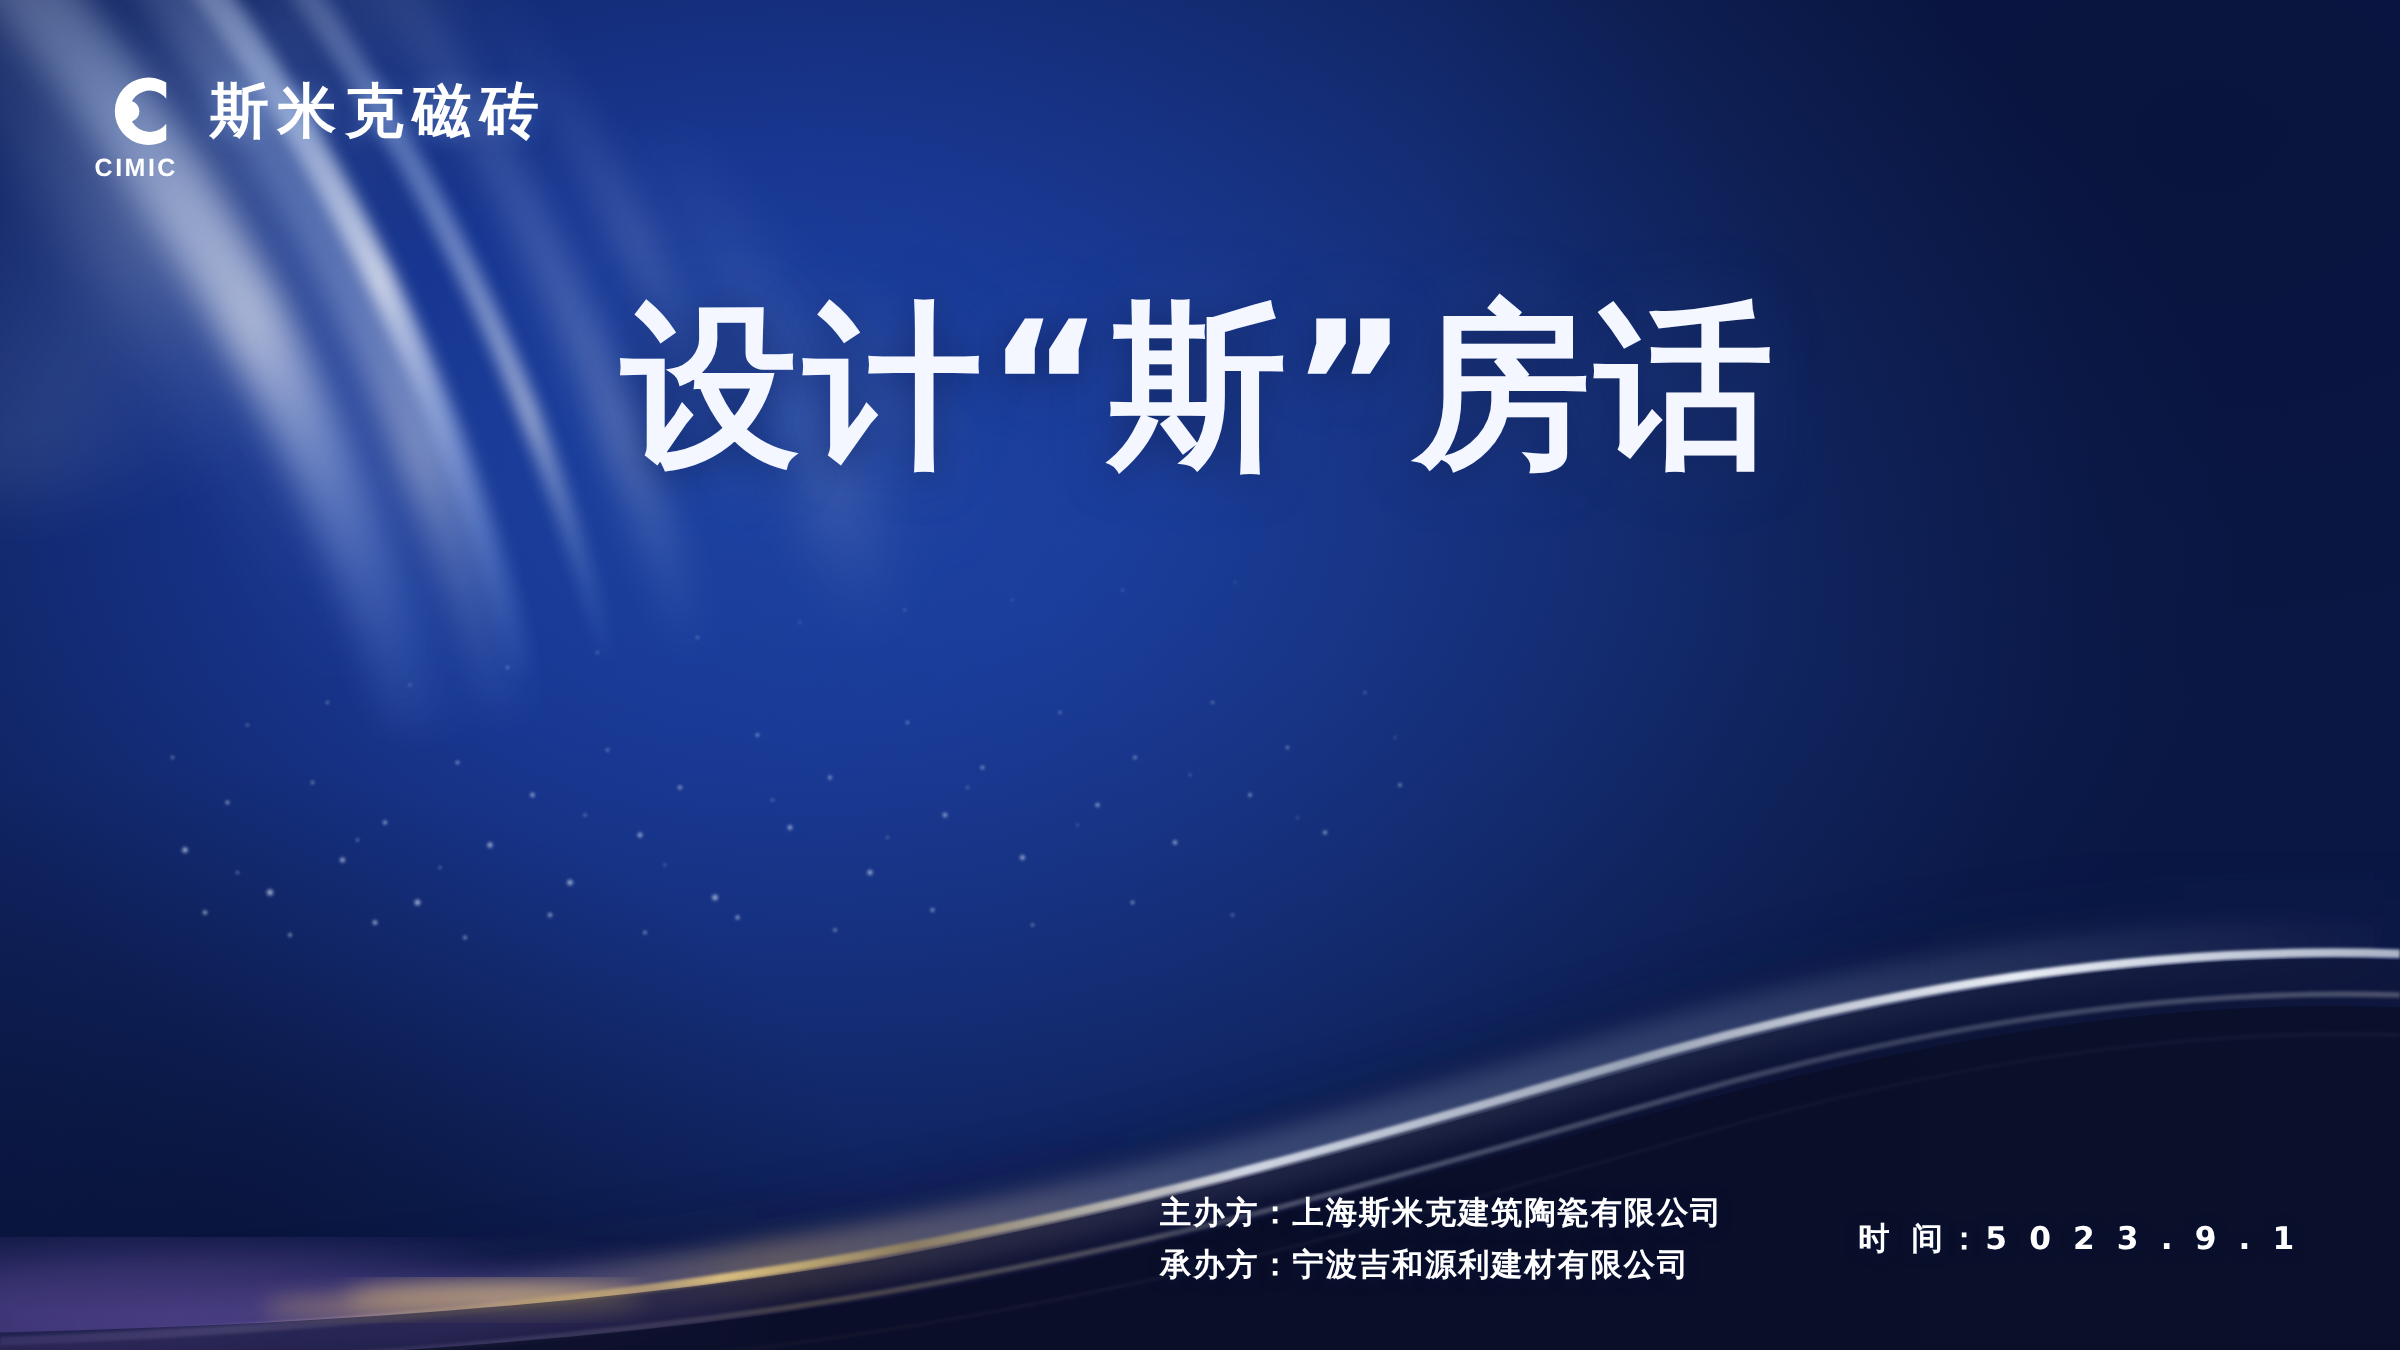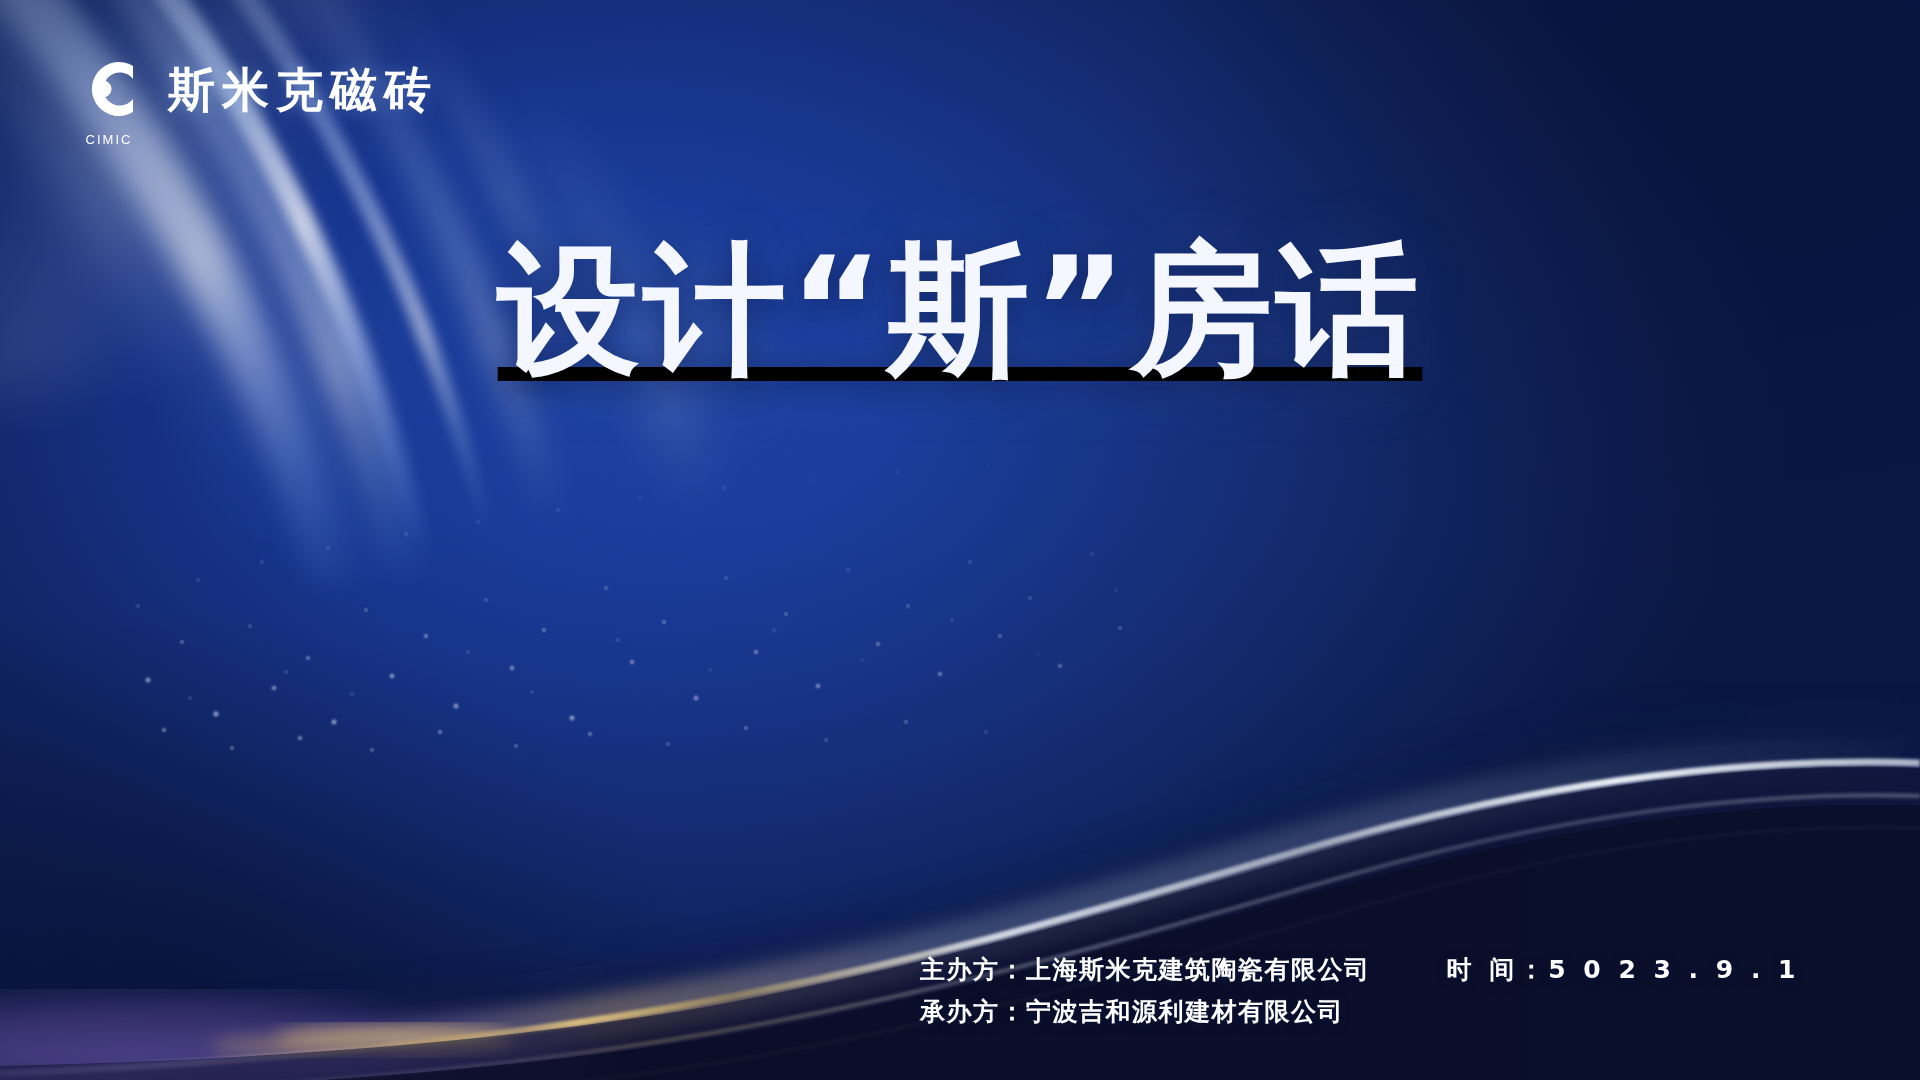--- a/index.html
+++ b/index.html
@@ -28,42 +28,42 @@
   
   #glitter{left:120px;top:430px;width:1060px;height:330px;opacity:.85;}
 
   
   #waveband{left:0;bottom:0;width:1920px;height:520px;}
 
   
   #logo{position:absolute;left:72px;top:52px;display:flex;align-items:center;gap:22px;}
   #logo-mark{position:relative;width:74px;height:74px;flex:0 0 auto;}
   #logo-mark .wordmark{position:absolute;left:50%;transform:translateX(-50%);
-      bottom:-21px;font-size:13px;font-weight:400;letter-spacing:2.0px;color:#ffffff;
+      bottom:-21px;font-size:20px;font-weight:700;letter-spacing:2.0px;color:#ffffff;
       font-family:"Liberation Sans",sans-serif;white-space:nowrap;}
   #logo-name{font-size:47px;font-weight:700;color:#ffffff;letter-spacing:7px;
       line-height:1;white-space:nowrap;
       font-family:"DejaVu Sans","Liberation Sans",sans-serif;
       text-shadow:0 0 18px rgba(150,195,255,.30);}
 
   
-  #headline{position:absolute;left:0;right:0;top:236px;text-align:center;text-decoration:underline;}
+  #headline{position:absolute;left:0;right:0;top:236px;text-align:center;}
   #title{font-size:142px;font-weight:700;color:#f4f7ff;line-height:1.04;
          letter-spacing:4px;white-space:nowrap;
          font-family:"DejaVu Sans","Liberation Sans",sans-serif;
          text-shadow:0 4px 34px rgba(10,25,80,.75), 0 0 60px rgba(120,170,255,.22);}
   #subtitle{margin-top:28px;font-size:57px;font-weight:700;color:#ffffff;
          letter-spacing:7px;white-space:nowrap;
          font-family:"DejaVu Sans","Liberation Sans",sans-serif;
          text-shadow:0 3px 20px rgba(10,25,80,.6);}
 
   
   #footer{position:absolute;left:0;right:0;bottom:54px;
-          display:flex;justify-content:flex-end;align-items:flex-start;
-          gap:76px;padding-right:120px;}
+          display:flex;justify-content:flex-end;align-items:center;
+          gap:108px;padding-right:80px;}
   .foot-col{display:flex;flex-direction:column;gap:13px;}
   .foot-line{font-size:25px;font-weight:700;color:#ffffff;white-space:nowrap;
              line-height:1.16;font-family:"DejaVu Sans","Liberation Sans",sans-serif;
              text-shadow:0 2px 10px rgba(8,20,60,.85);}
   #foot-left .foot-line{letter-spacing:1.5px;}
   #foot-right .foot-line{letter-spacing:4.5px;text-align:right;}
 </style>
 </head>
 <body>
 

